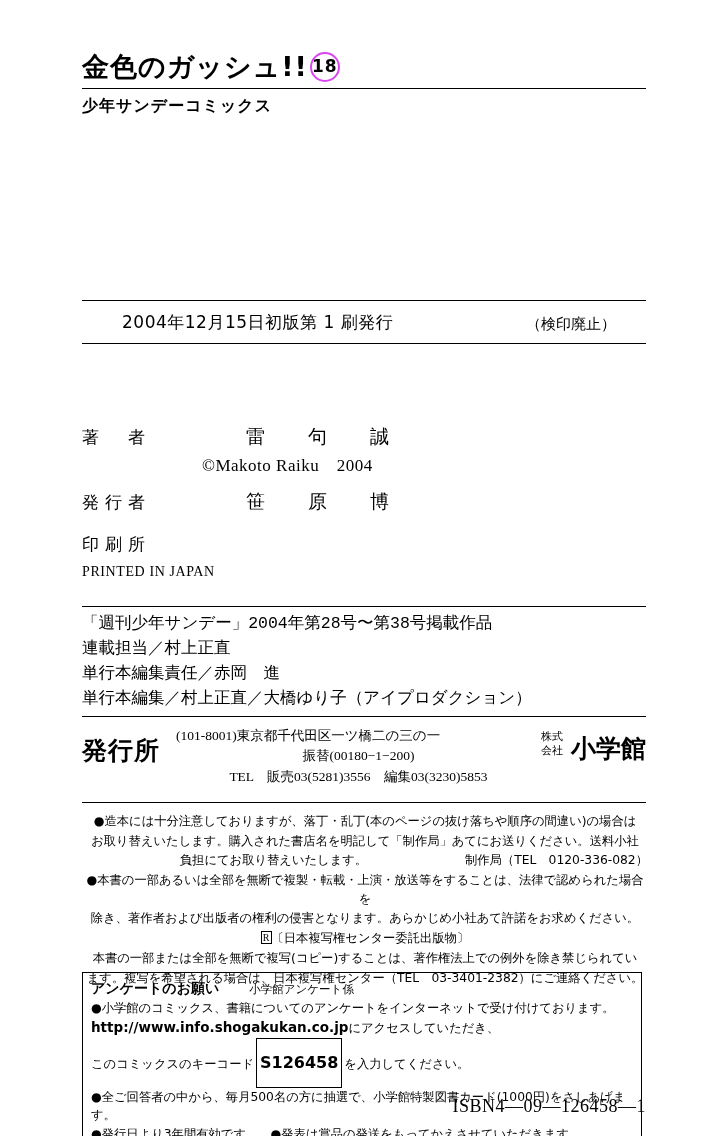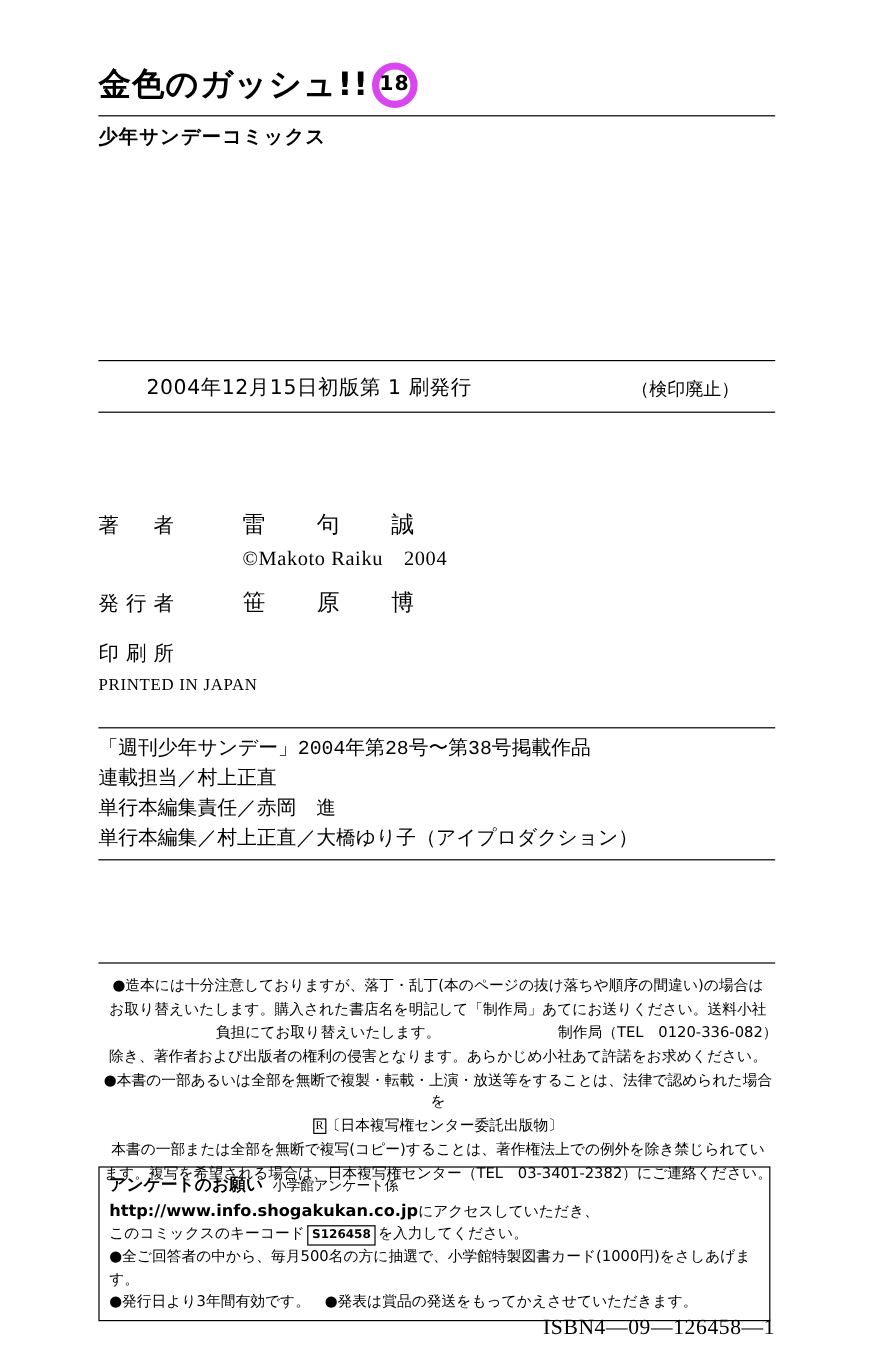--- a/index.html
+++ b/index.html
@@ -32,21 +32,21 @@
   .main-title {
     font-family: "DejaVu Sans", sans-serif;
     font-weight: bold;
     font-size: 27px;
     letter-spacing: 1px;
     line-height: 1.1;
     white-space: nowrap;
   }
   .vol-circle {
     display: inline-block;
-    border: 6px solid #d946ef;
+    border: 2px solid #d946ef;
     border-radius: 50%;
     width: 26px;
     height: 26px;
     line-height: 24px;
     text-align: center;
     font-size: 17px;
     font-weight: bold;
     vertical-align: 4px;
     margin-left: 2px;
     font-family: "DejaVu Sans", sans-serif;
@@ -98,20 +98,21 @@
     position: absolute;
     left: 82px;
     top: 424px;
     width: 564px;
     font-family: "DejaVu Sans", sans-serif;
   }
   .cr-row {
     display: flex;
     align-items: baseline;
     margin-bottom: 4px;
+    gap: 44px;
   }
   .cr-label {
     width: 120px;
     font-size: 17px;
     letter-spacing: 6px;
     flex: 0 0 120px;
   }
   .cr-value {
     font-size: 19px;
     letter-spacing: 1px;
@@ -246,35 +247,35 @@
     line-height: 1.5;
     box-sizing: border-box;
   }
   .survey-head {
     font-weight: bold;
     font-size: 14px;
   }
   .survey-head .sub {
     font-weight: normal;
     font-size: 11.5px;
-    margin-left: 8px;
+    margin-left: 30px;
   }
   .survey p { margin: 0; }
   .url {
     font-family: "DejaVu Sans", sans-serif;
     font-weight: bold;
     font-size: 13.5px;
   }
   .keycode {
     display: inline-block;
     border: 1.2px solid #000;
-    padding: 0 3px;
-    font-weight: bold;
-    font-family: "DejaVu Sans", sans-serif;
-    font-size: 10px;
+    padding: 12px 3px;
+    font-weight: bold;
+    font-family: "DejaVu Sans", sans-serif;
+    font-size: 16px;
     margin: 0 2px;
   }
 
   
   .isbn {
     position: absolute;
     right: 82px;
     top: 1096px;
     font-family: "Liberation Serif", serif;
     font-size: 18px;
@@ -322,42 +323,56 @@
 
   <div class="serial-rule-top"></div>
   <div class="serial">
     <div>「週刊少年サンデー」2004年第28号〜第38号掲載作品</div>
     <div>連載担当／村上正直</div>
     <div>単行本編集責任／赤岡　進</div>
     <div>単行本編集／村上正直／大橋ゆり子（アイプロダクション）</div>
   </div>
 
   <div class="pubr-rule"></div>
+  <div class="publisher">
+    <div class="pubr-label">発行所</div>
+    <div class="pubr-addr">
+      <div class="ln">(101-8001)東京都千代田区一ツ橋二の三の一</div>
+      <div class="ln" style="text-align:center">振替(00180−1−200)</div>
+      <div class="ln" style="text-align:center">TEL　販売03(5281)3556　編集03(3230)5853</div>
+    </div>
+    <div class="pubr-kk">
+      <div>株式</div>
+      <div>会社</div>
+    </div>
+    <div class="pubr-logo">小学館</div>
+  </div>
   <div class="pubr-rule2"></div>
 
   <div class="notices">
     <p>●造本には十分注意しておりますが、落丁・乱丁(本のページの抜け落ちや順序の間違い)の場合は</p>
     <p>お取り替えいたします。購入された書店名を明記して「制作局」あてにお送りください。送料小社</p>
     <p>
       <span>負担にてお取り替えいたします。</span>
       <span class="tel-right">制作局（TEL　0120-336-082）</span>
     </p>
+    <p>●本書の一部あるいは全部を無断で複製・転載・上演・放送等をすることは、法律で認められた場合を</p>
     <p>除き、著作者および出版者の権利の侵害となります。あらかじめ小社あて許諾をお求めください。</p>
-    <p>●本書の一部あるいは全部を無断で複製・転載・上演・放送等をすることは、法律で認められた場合を</p>
     <p>
       <span class="boxR">R</span><span>〔日本複写権センター委託出版物〕</span>
     </p>
     <p>本書の一部または全部を無断で複写(コピー)することは、著作権法上での例外を除き禁じられてい</p>
     <p>ます。複写を希望される場合は、日本複写権センター（TEL　03-3401-2382）にご連絡ください。</p>
   </div>
 
   <div class="survey">
     <p class="survey-head">
       <span>アンケートのお願い</span><span class="sub">小学館アンケート係</span>
     </p>
+    <p>●小学館のコミックス、書籍についてのアンケートをインターネットで受け付けております。</p>
     <p>
       <span class="url">http://www.info.shogakukan.co.jp</span><span>にアクセスしていただき、</span>
     </p>
     <p>
       <span>このコミックスのキーコード</span><span class="keycode">S126458</span><span>を入力してください。</span>
     </p>
     <p>●全ご回答者の中から、毎月500名の方に抽選で、小学館特製図書カード(1000円)をさしあげます。</p>
     <p>●発行日より3年間有効です。　●発表は賞品の発送をもってかえさせていただきます。</p>
   </div>
 

